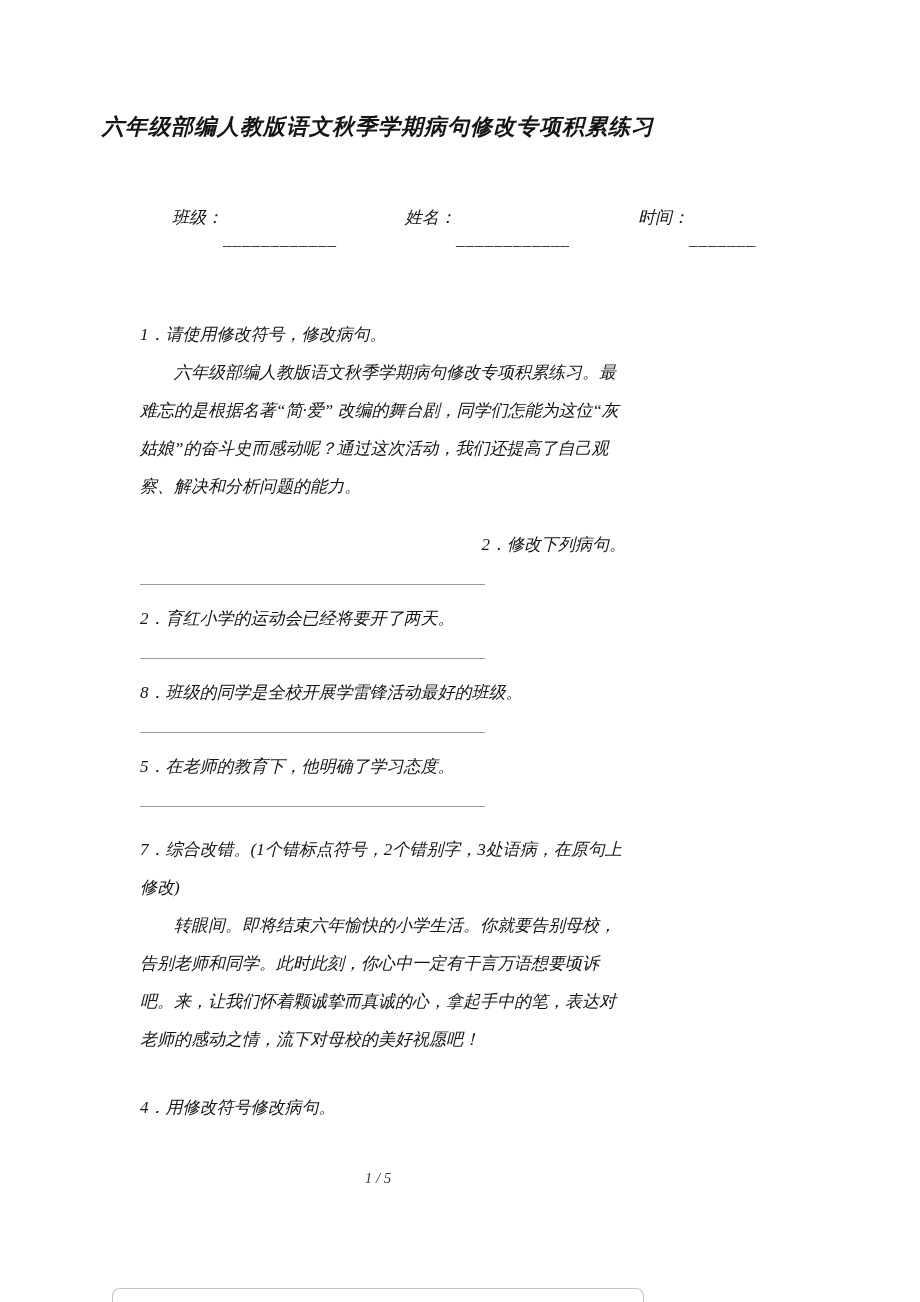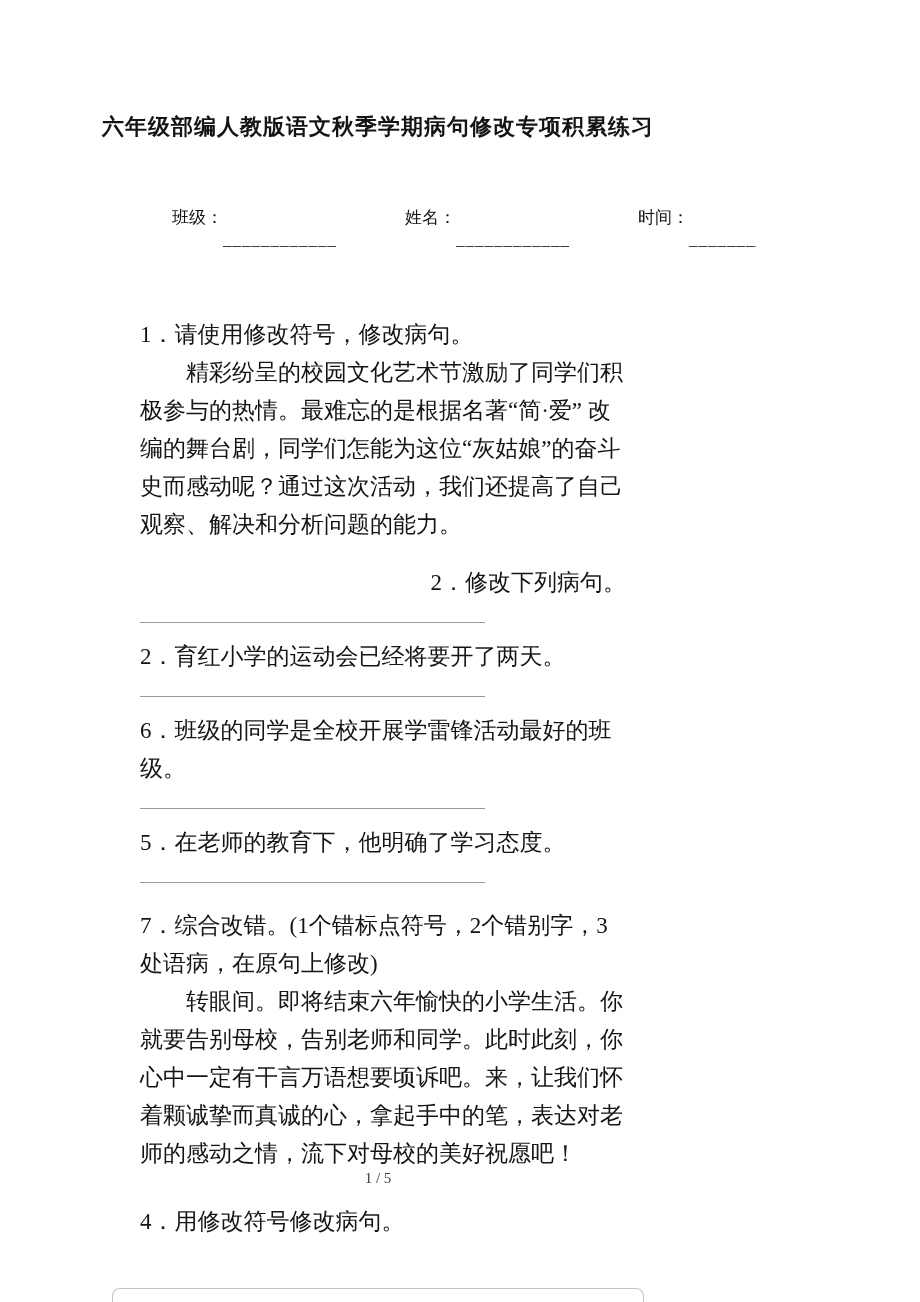--- a/index.html
+++ b/index.html
@@ -5,41 +5,42 @@
   * { box-sizing: border-box; }
   html, body { margin: 0; padding: 0; background: #ffffff; }
   .page {
     position: relative;
     width: 756px;
     height: 1302px;
     background: #ffffff;
     overflow: hidden;
     font-family: "Liberation Serif", "DejaVu Serif", serif;
     color: #141414;
+    font-style: italic;
   }
   .title {
     margin: 0;
     padding-top: 112px;
     text-align: center;
     font-size: 22px;
     font-weight: bold;
     letter-spacing: 1px;
   }
   .header-fields {
     display: flex;
     margin: 64px 0 0 172px;
     gap: 68px;
     font-size: 17px;
     white-space: nowrap;
   }
   .header-fields .field { display: inline-flex; }
   .blank { letter-spacing: 1px; margin-top: 24px; }
   .content {
     margin: 0 130px 0 140px;
-    font-size: 23px;
+    font-size: 17px;
     line-height: 38px;
   }
   .content p { margin: 0; }
   .indent { text-indent: 2em; }
   .q1-heading { margin-top: 66px !important; }
   .q2-heading { margin-top: 20px !important; text-align: right; }
   .q3-heading { margin-top: 24px !important; }
   .q4-heading { margin-top: 30px !important; }
   .answer-line {
     width: 345px;
@@ -85,33 +86,33 @@
       </span>
     <span class="field">
         <span>时间：</span>
         <span class="blank">____________</span>
       </span>
   </div>
 
   <div class="content">
 
     <p class="q1-heading">1．请使用修改符号，修改病句。</p>
-    <p class="indent">精彩纷呈的校园文化艺术节激励了同学们积极参与的热情。最难忘的是根据名著“简·爱” 改编的舞台剧，同学们怎能为这位“灰姑娘”的奋斗史而感动呢？通过这次活动，我们还提高了自己观察、解决和分析问题的能力。</p>
+    <p class="indent">六年级部编人教版语文秋季学期病句修改专项积累练习。最难忘的是根据名著“简·爱” 改编的舞台剧，同学们怎能为这位“灰姑娘”的奋斗史而感动呢？通过这次活动，我们还提高了自己观察、解决和分析问题的能力。</p>
 
     <p class="q2-heading">2．修改下列病句。</p>
 
     <div>
       <div class="answer-line"></div>
     </div>
     <div>
       <p>2．育红小学的运动会已经将要开了两天。</p>
       <div class="answer-line"></div>
     </div>
     <div>
-      <p>6．班级的同学是全校开展学雷锋活动最好的班级。</p>
+      <p>8．班级的同学是全校开展学雷锋活动最好的班级。</p>
       <div class="answer-line"></div>
     </div>
     <div>
       <p>5．在老师的教育下，他明确了学习态度。</p>
       <div class="answer-line"></div>
     </div>
 
     <p class="q3-heading">7．综合改错。(1个错标点符号，2个错别字，3处语病，在原句上修改)</p>
     <p class="indent">转眼间。即将结束六年愉快的小学生活。你就要告别母校，告别老师和同学。此时此刻，你心中一定有干言万语想要顷诉吧。来，让我们怀着颗诚挚而真诚的心，拿起手中的笔，表达对老师的感动之情，流下对母校的美好祝愿吧！</p>
 

